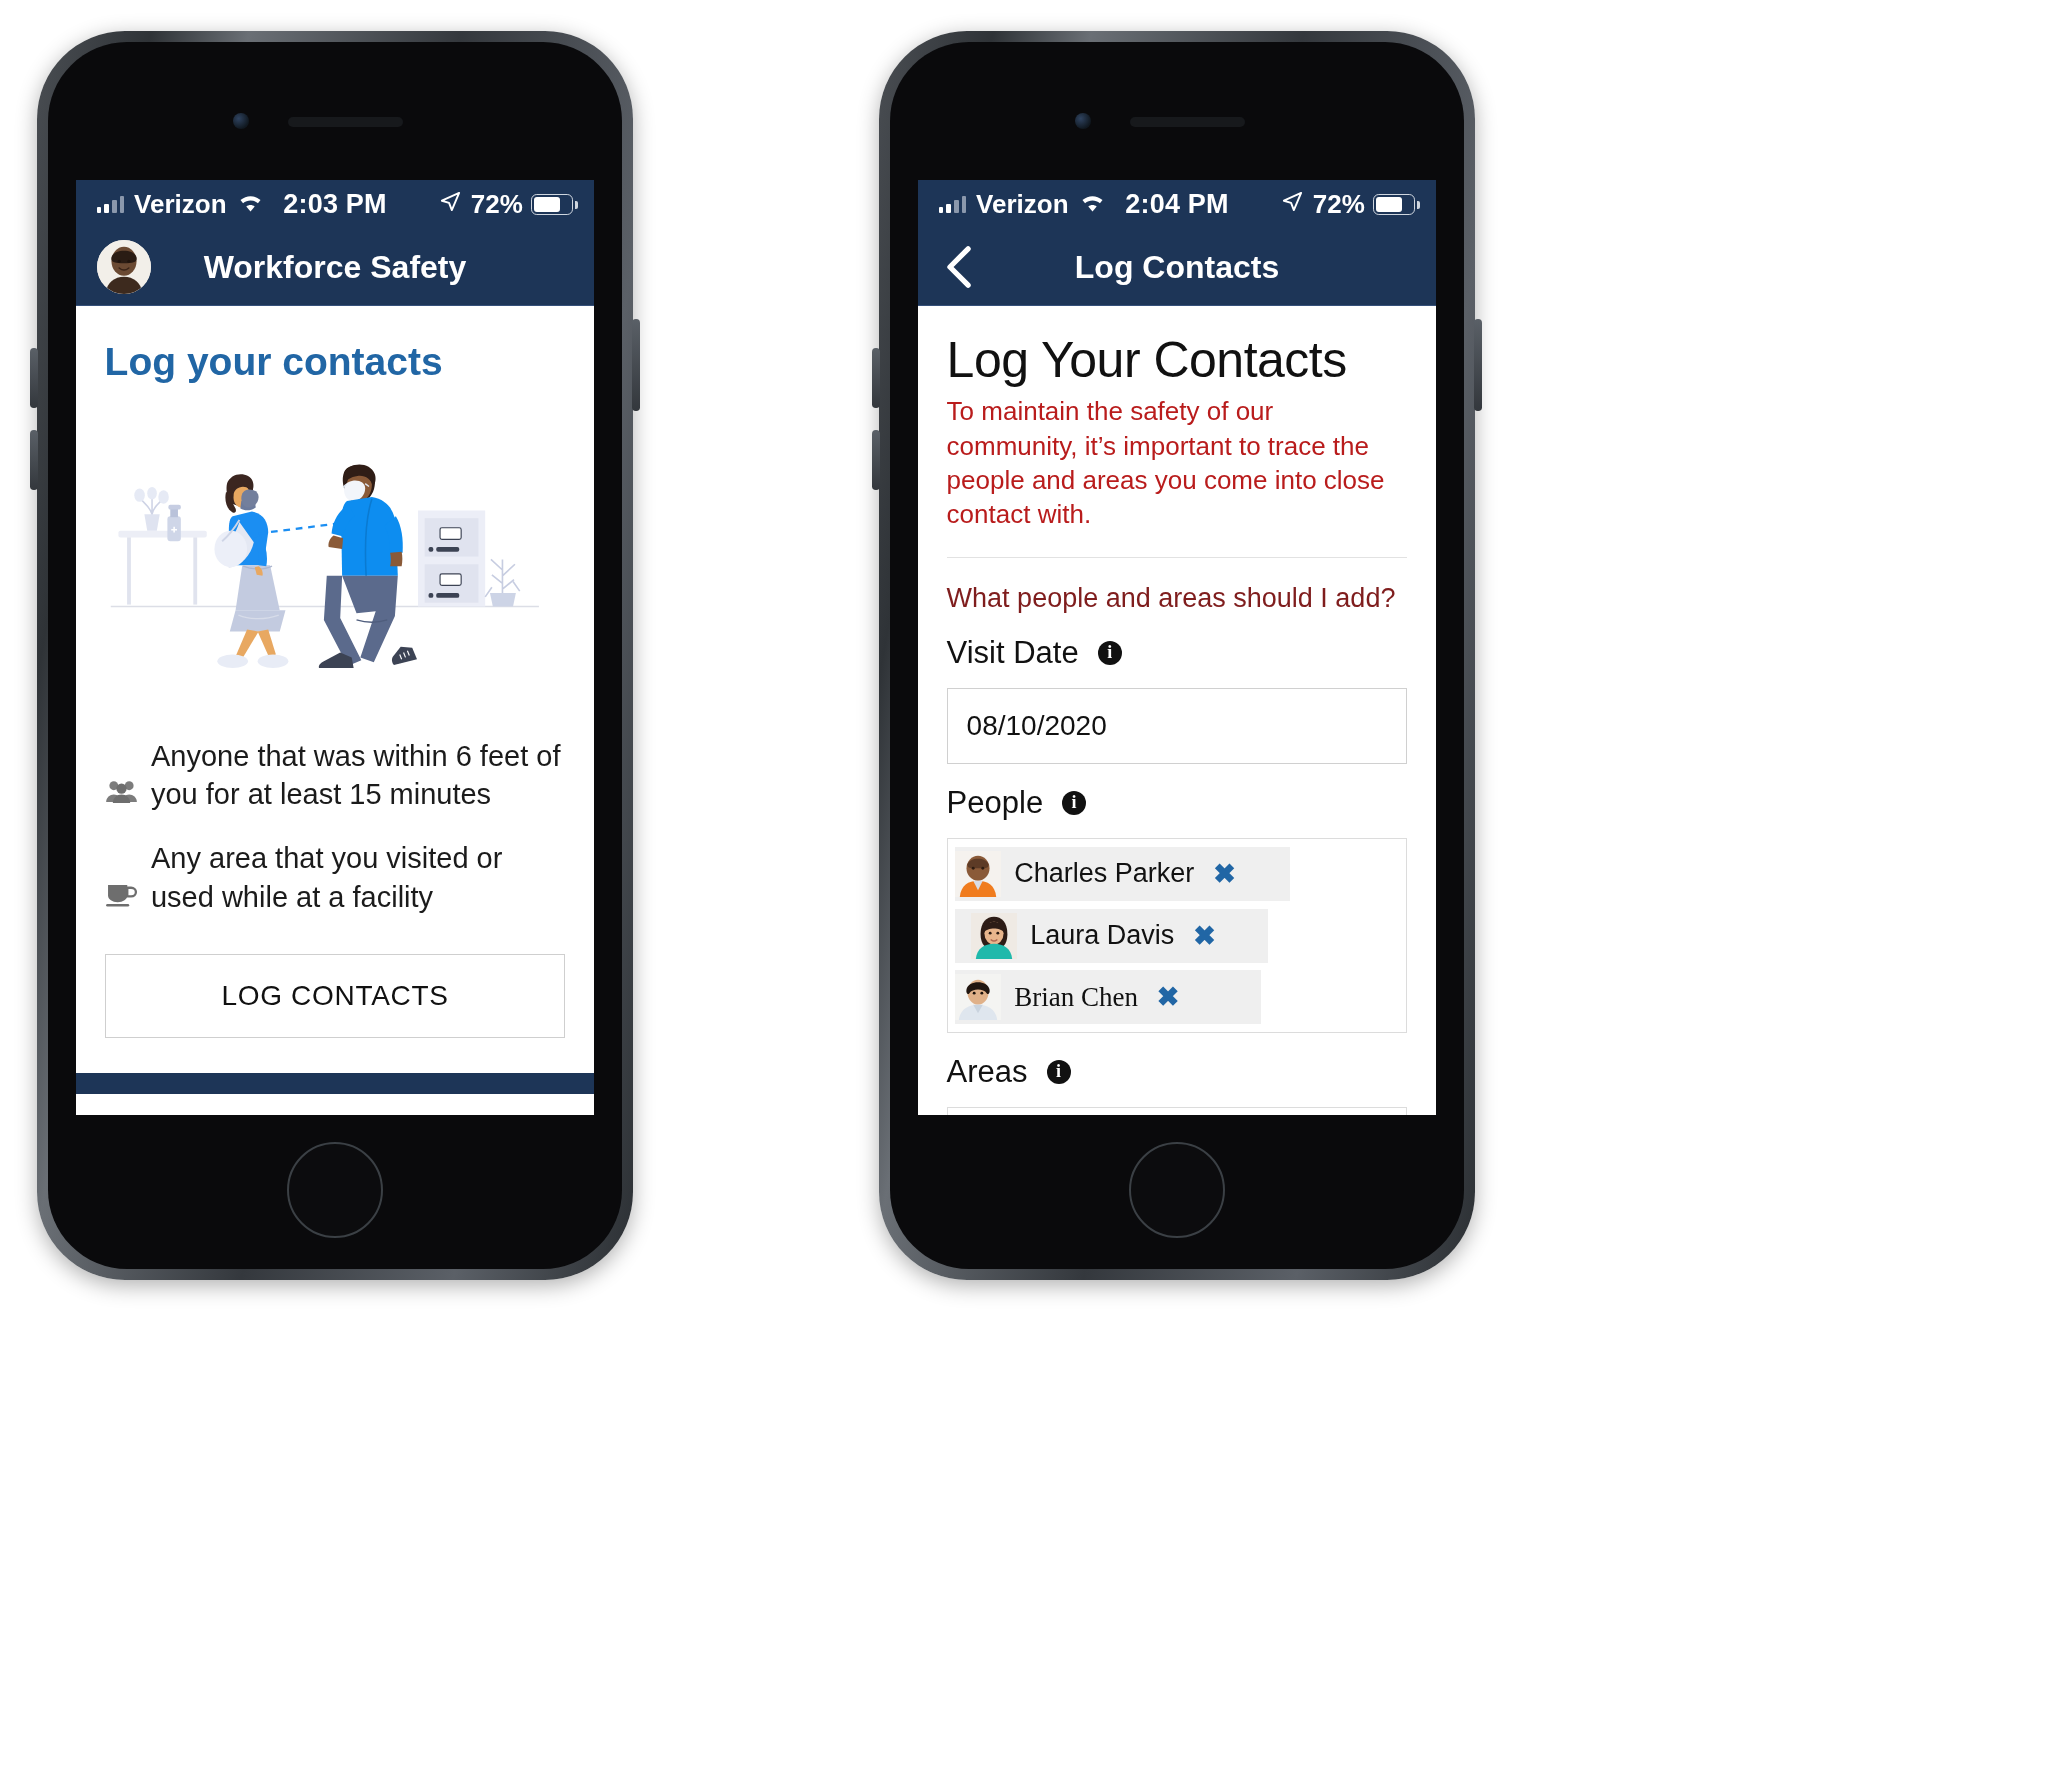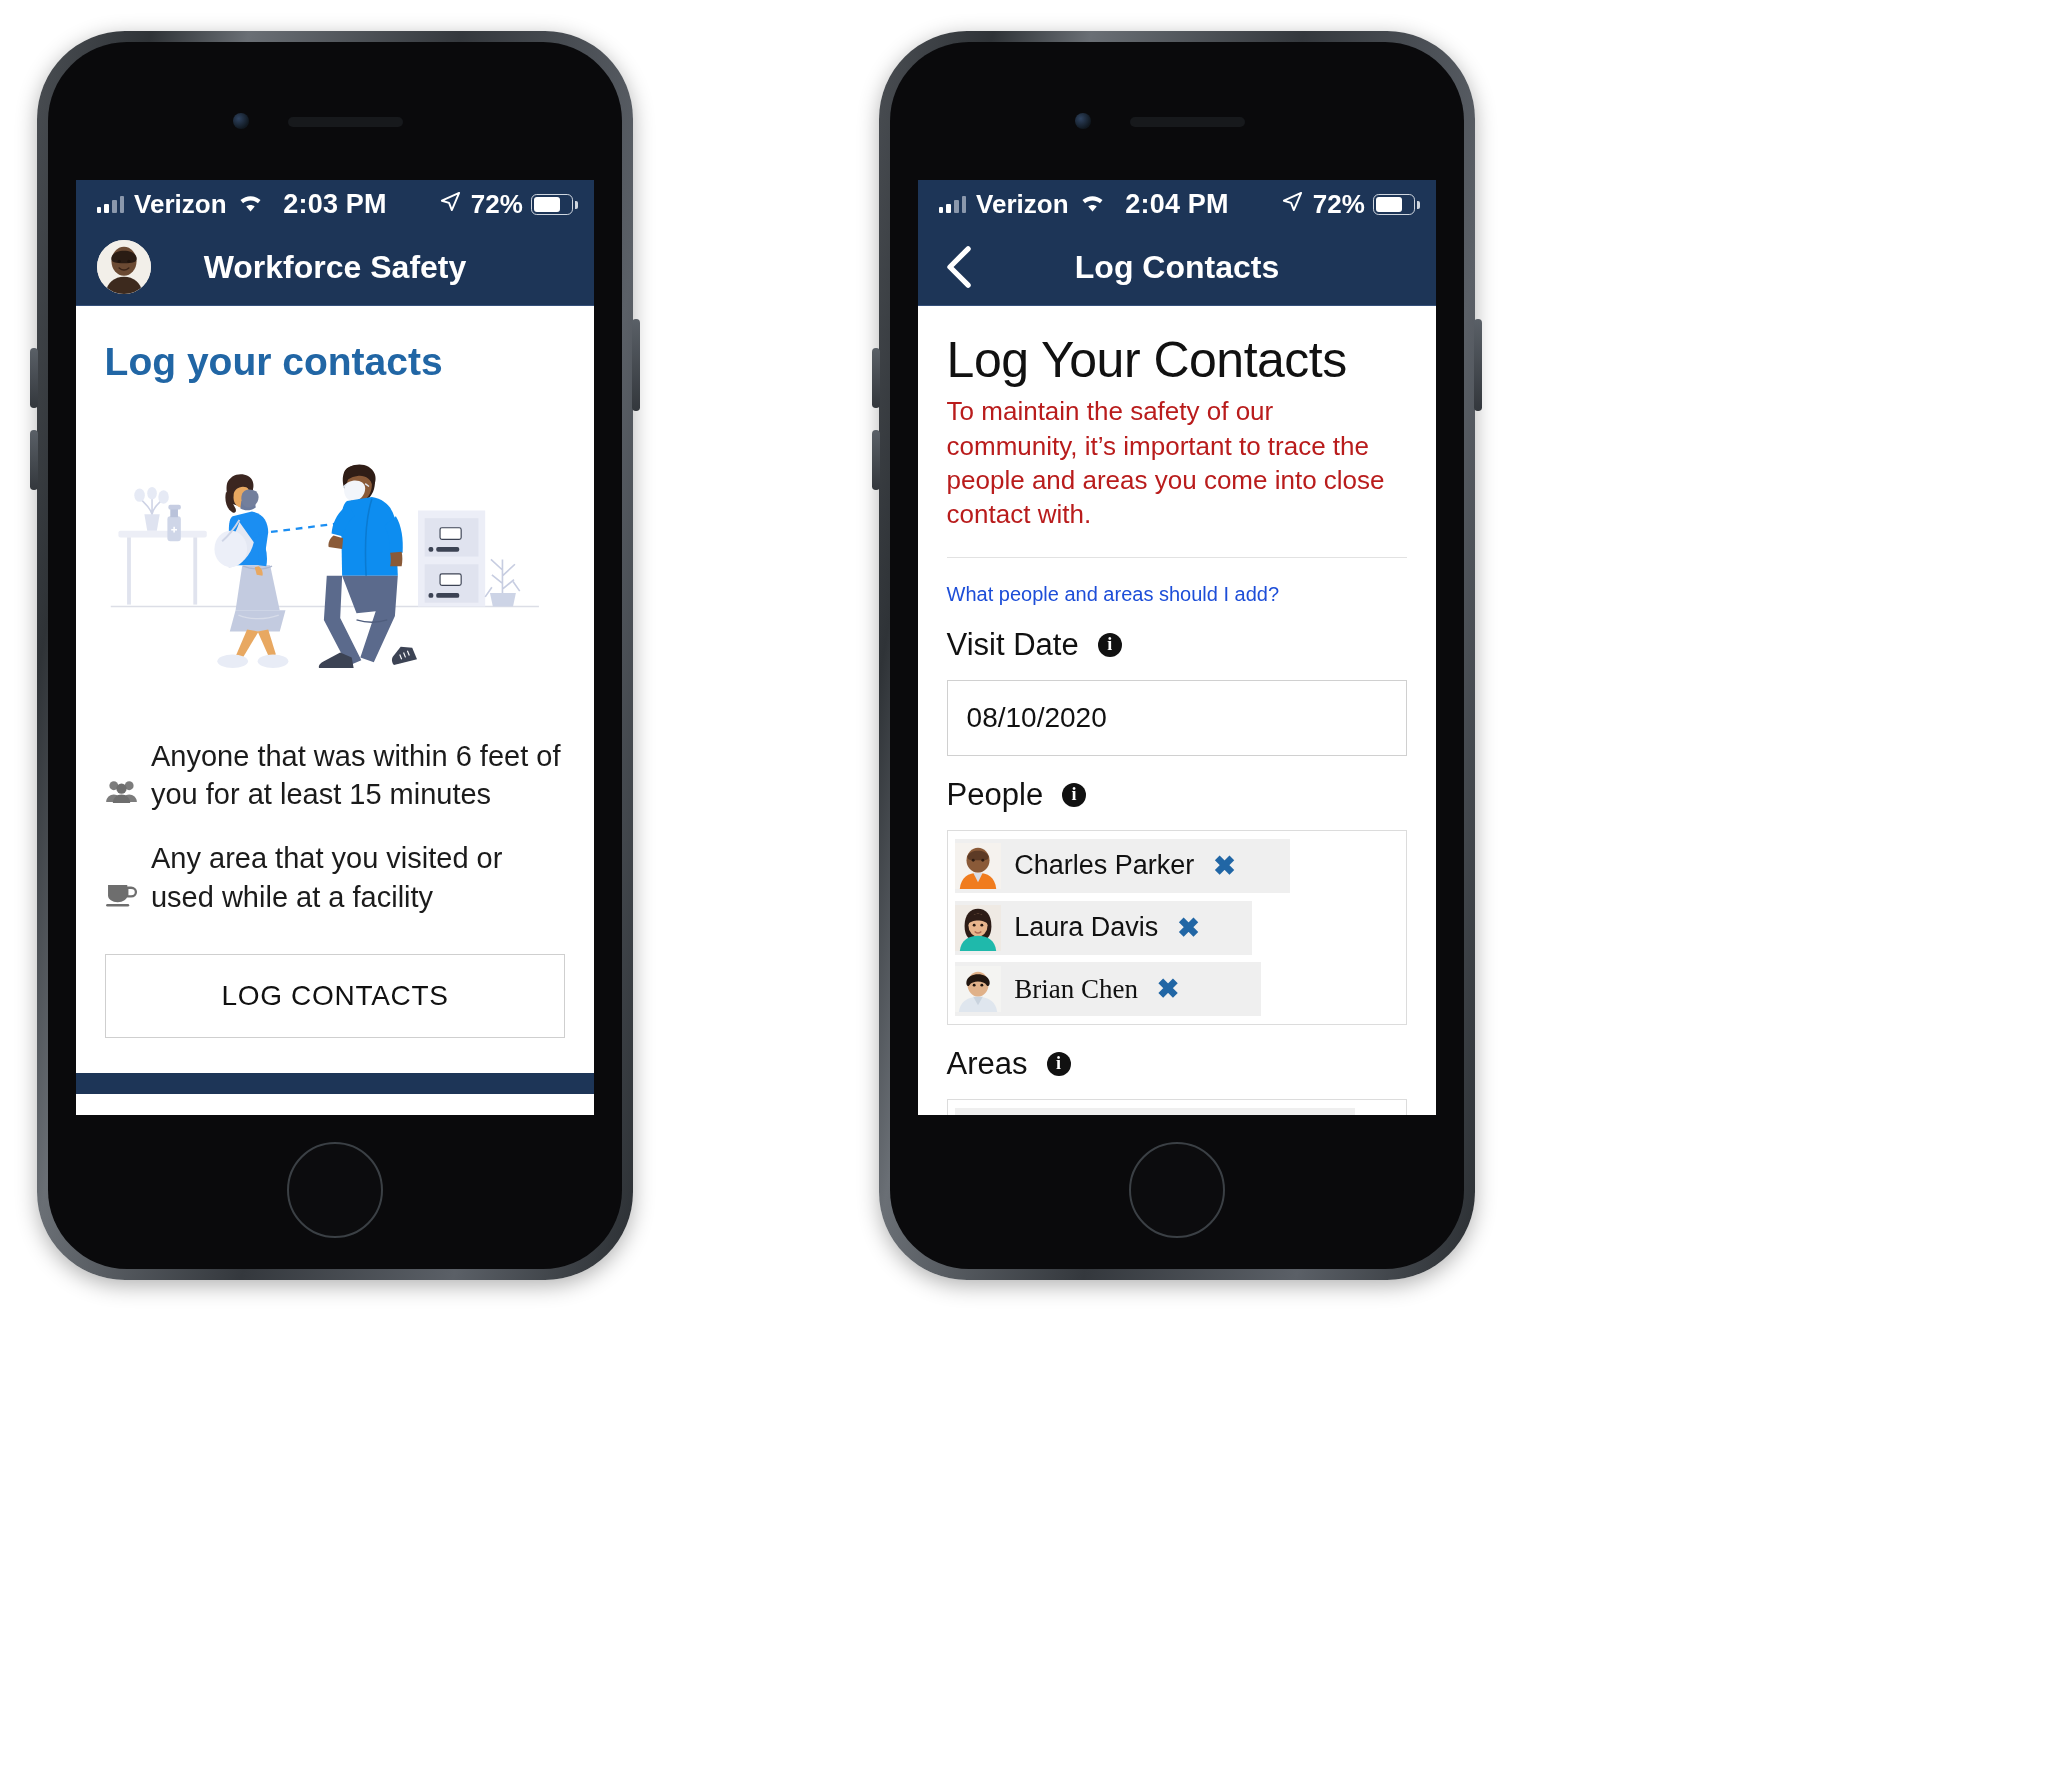--- a/index.html
+++ b/index.html
@@ -56,21 +56,21 @@
   .bullet .bic{flex:none;width:33px;margin-top:4.8px;color:#7c7c7c;}
   .ghostbtn{margin-top:38px;border:1px solid #cfcfcf;background:#fff;color:#111;font-size:28px;
             letter-spacing:0.7px;text-align:center;padding:25px 0;width:100%;box-sizing:border-box;}
   .cardgap{height:21px;background:#1d3557;}
 
   
   .form{background:#fff;flex:1;padding:25px 29px 0 29px;overflow:hidden;}
   .form h1{font-size:50px;font-weight:400;margin:0;color:#111;letter-spacing:-0.5px;}
   .form .sub{font-size:26px;color:#b91c1c;line-height:1.32;margin:5.8px 0 0 0;}
   .rule{height:1px;background:#e2e2e2;margin:25px 0 0 0;}
-  .helplink{color:#1d4ed8;font-size:20px;margin-top:25px;display:block;}
+  .helplink{color:#7f1d1d;font-size:27px;margin-top:25px;display:block;}
   .flabel{font-size:31px;color:#111;margin-top:21px;display:flex;align-items:center;gap:19px;}
   .infoi{display:inline-flex;width:24px;height:24px;border-radius:50%;background:#111;color:#fff;
          align-items:center;justify-content:center;font-size:18px;font-weight:700;font-family:"Liberation Serif",serif;}
   .textinput{margin-top:17.3px;border:1px solid #d0d0d0;padding:21px 19px;font-size:28px;color:#111;background:#fff;}
   .chipbox{margin-top:17.3px;border:1px solid #dcdcdc;padding:7.7px;display:flex;flex-wrap:wrap;gap:7.7px;align-content:flex-start;}
   .chip{background:#efefef;display:flex;align-items:center;gap:13px;padding:0 17.3px 0 0;}
   .chip .av{width:46px;height:46px;flex:none;overflow:hidden;background:#dfe4ea;}
   .chip .nm{font-size:27px;color:#111;padding:11.5px 0;}
   .chip .x{color:#2166a5;font-size:27px;font-weight:700;margin-left:5.8px;}
   .chip.plain{padding:0 17.3px;}
@@ -359,21 +359,21 @@
                       <path d="M5 48c1-12 9-17 19-17s18 5 19 17z" fill="#f07c1e"></path>
                       <path d="M19 31h10l-5 10z" fill="#d9dde6"></path>
                       <circle cx="19" cy="18" r="1.5" fill="#2e1c11"></circle>
                       <circle cx="29" cy="18" r="1.5" fill="#2e1c11"></circle>
                     </svg>
                 </span>
                 <span class="nm">Charles Parker</span>
                 <span class="x">✖</span>
               </div>
 
-              <div class="chip" style="width:279px;">
+              <div class="chip" style="width:279px;padding-left:16px;">
                 <span class="av">
                   <svg width="46" height="46" viewBox="0 0 48 48">
                       <rect width="48" height="48" fill="#efeae4"></rect>
                       <path d="M10 22c0-12 6-18 14-18s14 6 14 18-6 16-14 16-14-4-14-16z" fill="#2d1c16"></path>
                       <ellipse cx="24" cy="21" rx="10" ry="12" fill="#e8b58c"></ellipse>
                       <path d="M11 17c3-10 23-10 26 0 1 4-2 5-3 3-3-5-17-5-20 0-1 2-4 1-3-3z" fill="#2d1c16"></path>
                       <path d="M5 48c1-11 9-16 19-16s18 5 19 16z" fill="#1fb9ab"></path>
                       <circle cx="20" cy="21" r="1.5" fill="#2a1a12"></circle>
                       <circle cx="28" cy="21" r="1.5" fill="#2a1a12"></circle>
                       <path d="M21 28c2 1.6 4 1.6 6 0" stroke="#b06a52" stroke-width="1.5" fill="none" stroke-linecap="round"></path>

